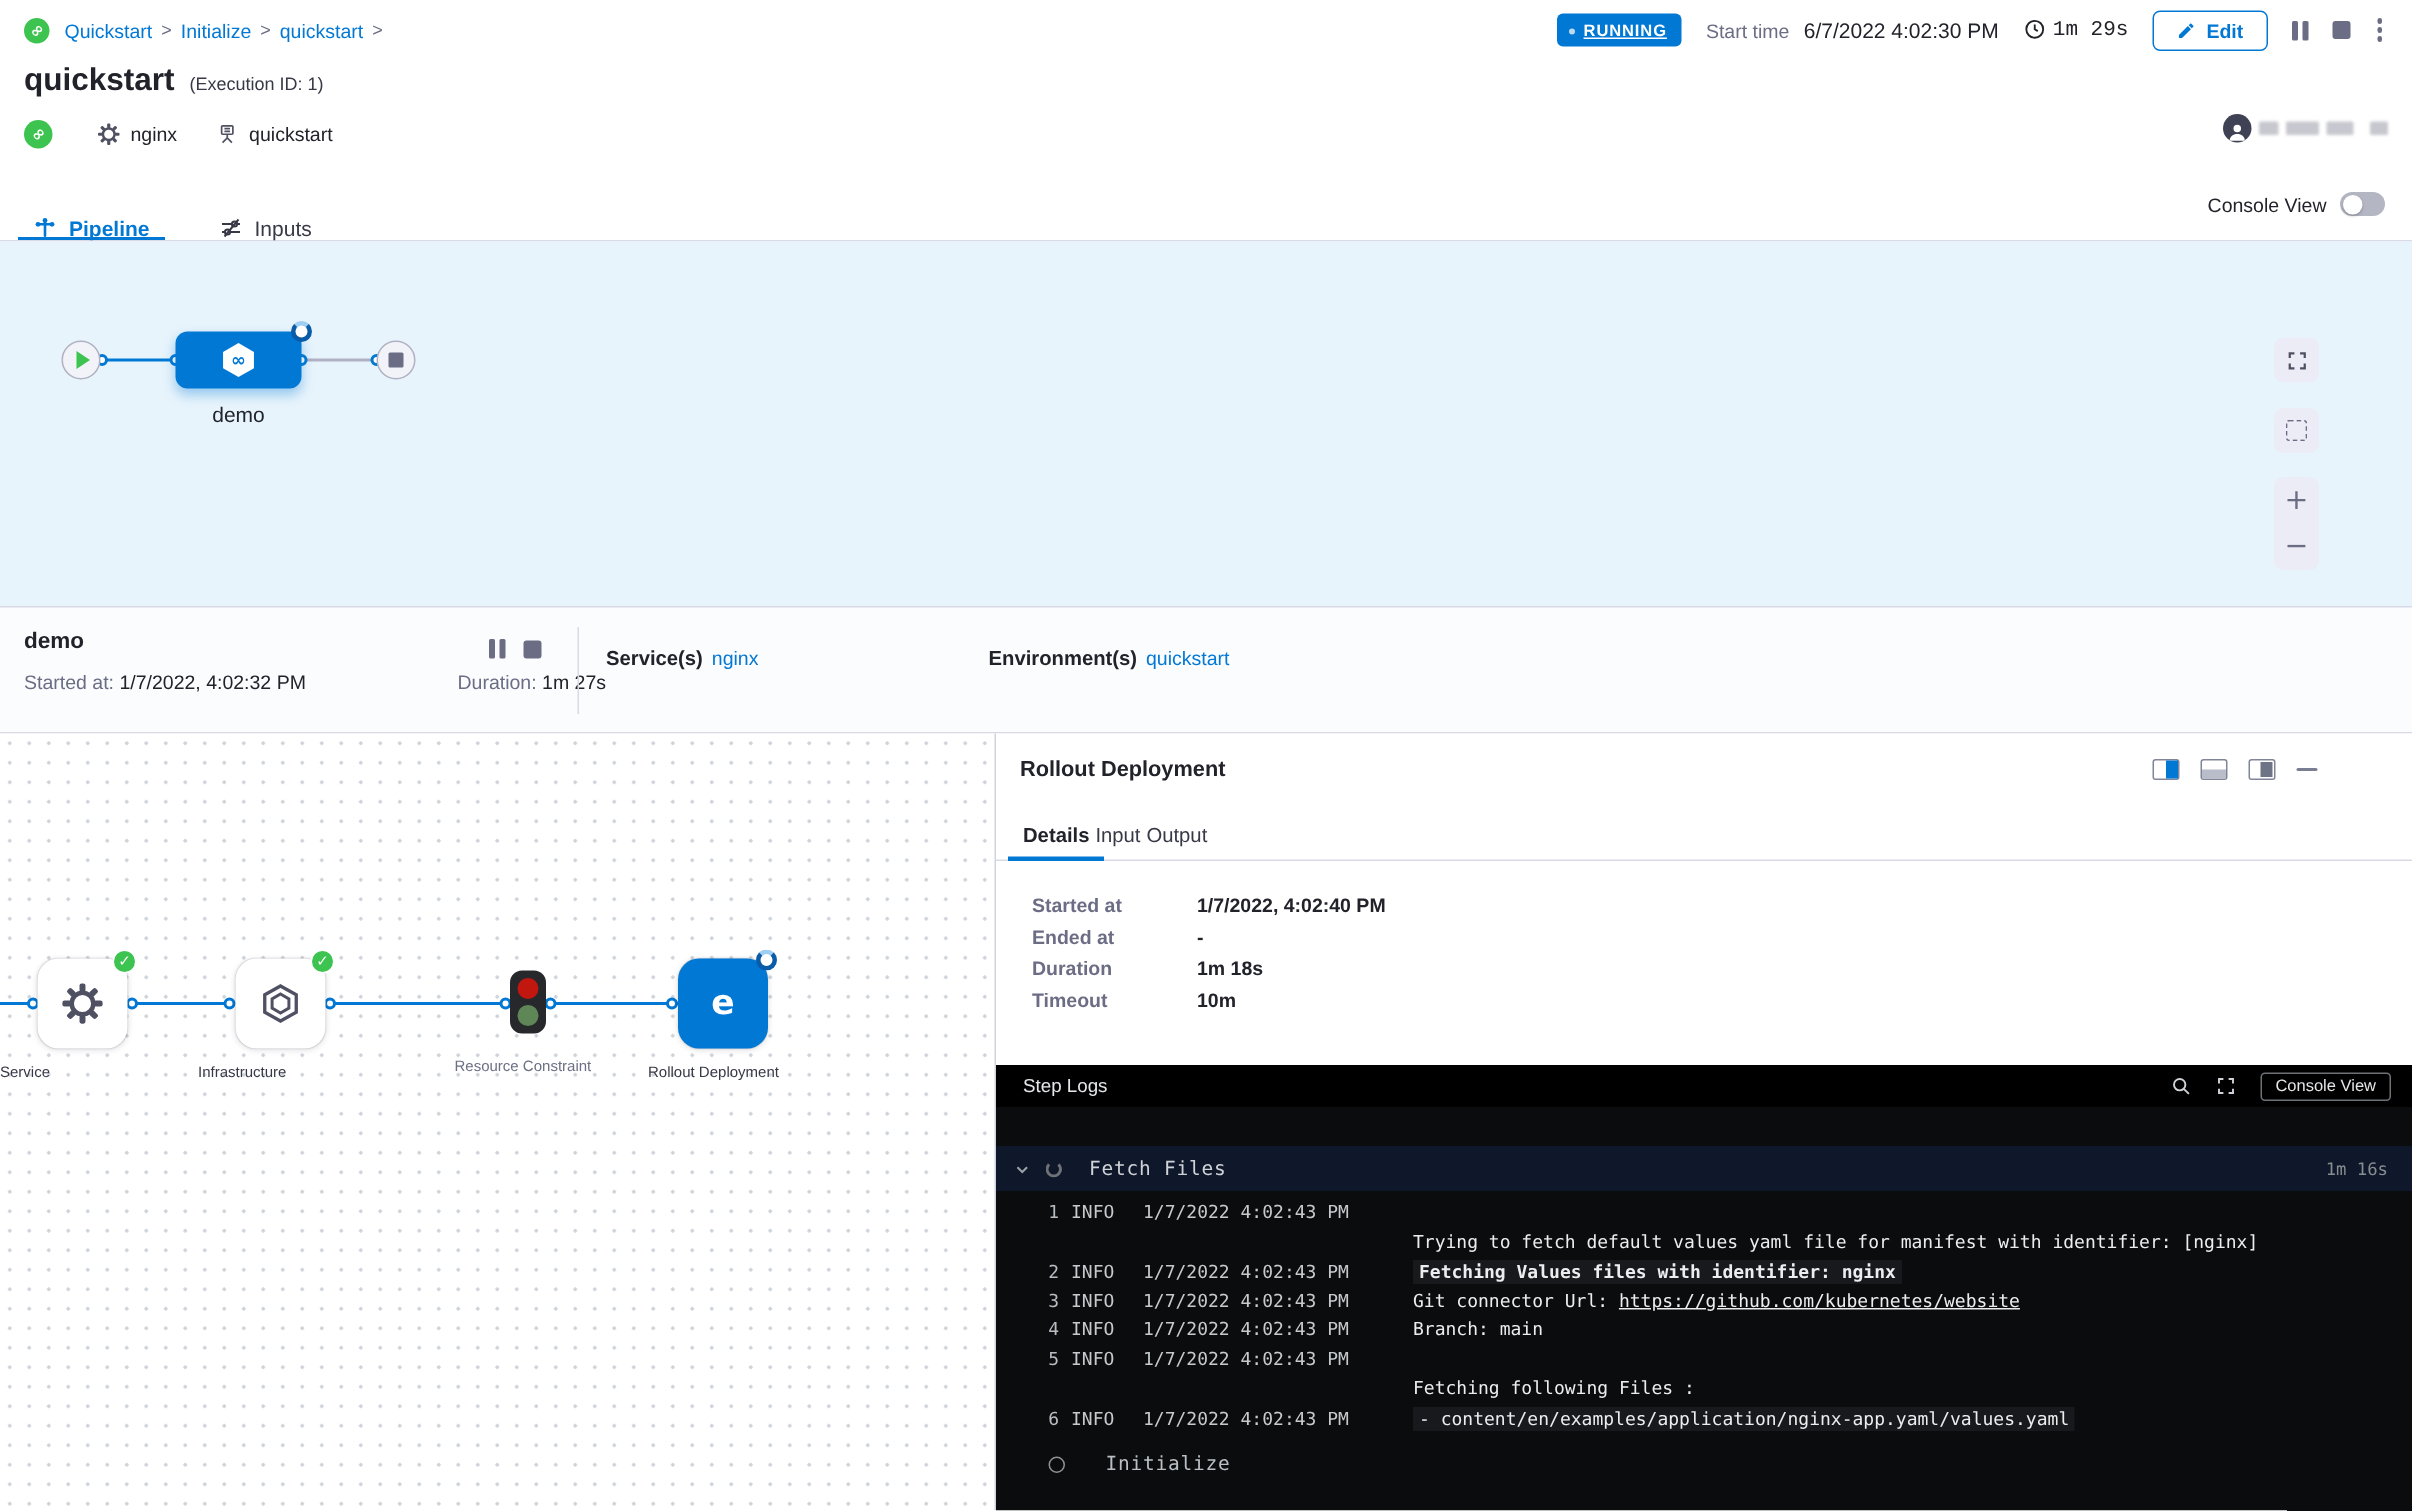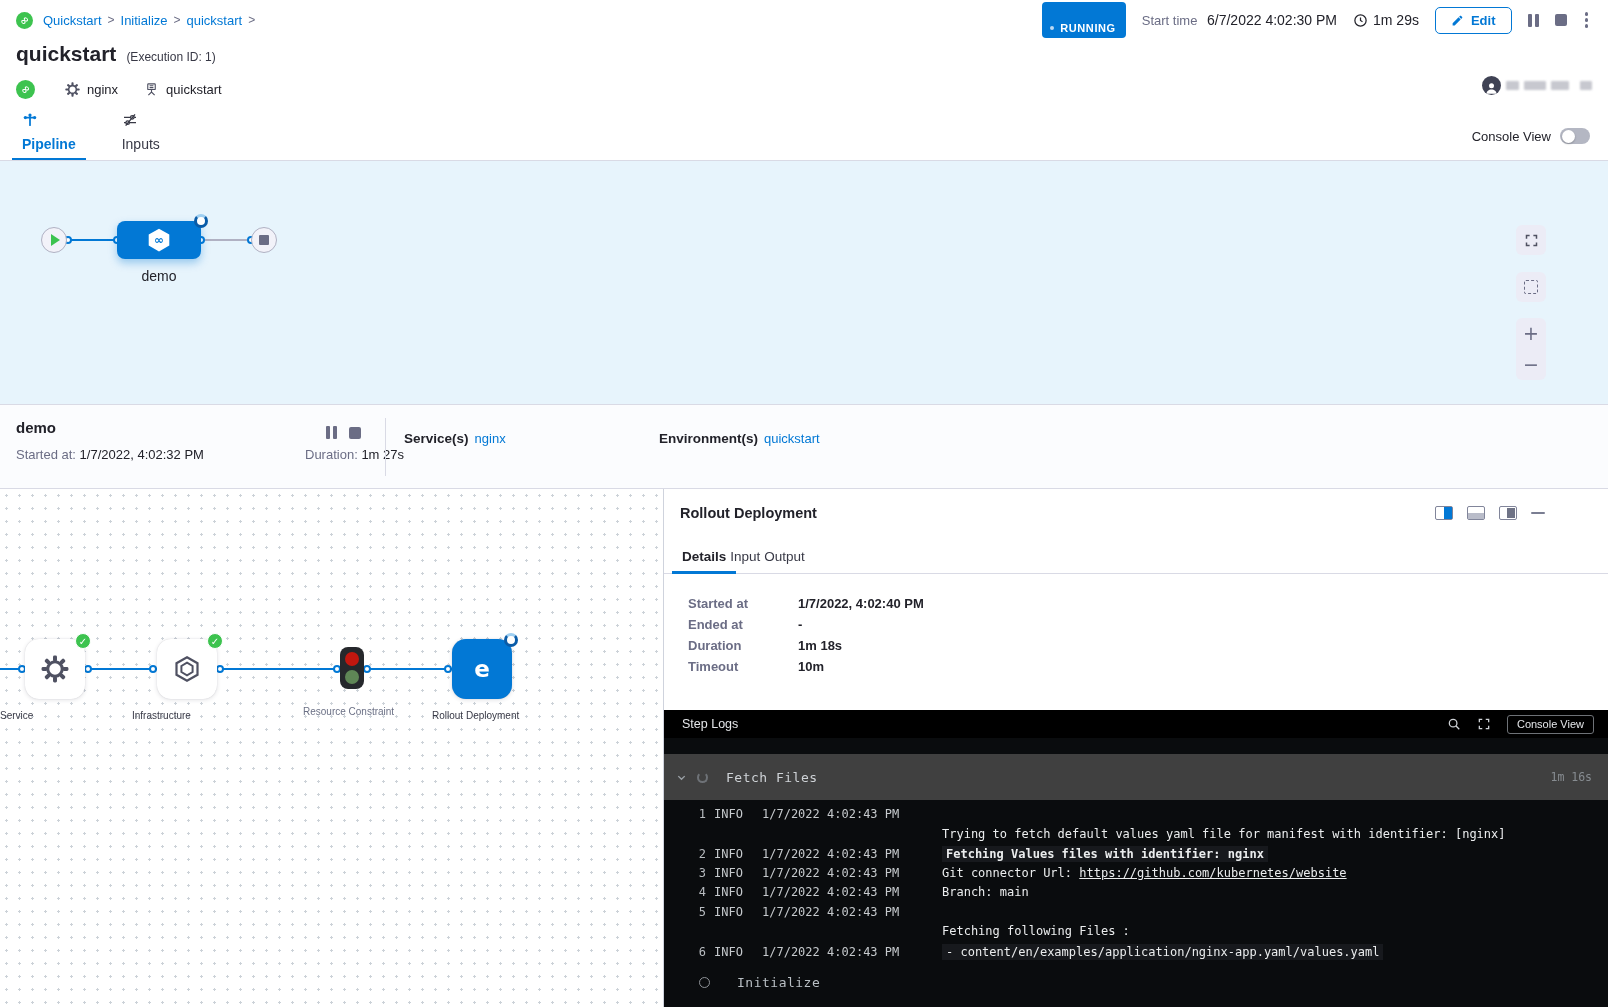--- a/index.html
+++ b/index.html
@@ -14,25 +14,25 @@
   .top-header { position:absolute; left:0; top:0; width:100%; height:40px;
     display:flex; align-items:center; justify-content:space-between; padding:0 18px 0 16px; }
   .crumbs { display:flex; align-items:center; gap:6px; font-size:13px; }
   .crumb { color:#0278d5; cursor:pointer; }
   .crumb-sep { color:#6b6d85; font-size:12px; }
   .brand-logo { width:17px; height:17px; border-radius:50%; background:#3dc34f;
     display:flex; align-items:center; justify-content:center; margin-right:4px; }
   .brand-logo span { color:#fff; font-family:"DejaVu Sans",sans-serif; font-size:11px; font-weight:bold; transform:rotate(-45deg); line-height:1; }
   .hdr-right { display:flex; align-items:center; gap:16px; }
   .badge-running { background:#0278d5; color:#fff; font-size:11px; font-weight:bold;
-    letter-spacing:.6px; border-radius:4px; padding:20px 10px 4px 8px; display:flex; align-items:center; gap:6px; }
+    letter-spacing:.6px; border-radius:4px; padding:6px 10px 4px 8px; display:flex; align-items:center; gap:6px;text-decoration:underline; }
   .badge-dot { width:4px; height:4px; border-radius:50%; background:#bcd9f2; display:inline-block; }
   .start-time-label { color:#6b6d85; font-size:13px; }
   .start-time-value { color:#22222a; font-size:14px; margin-left:6px; }
-  .elapsed { display:flex; align-items:center; gap:5px; font-size:14px; color:#22222a; }
+  .elapsed { display:flex; gap:5px; font-size:14px; color:#22222a;font-family:Liberation Mono, monospace; }
   .btn-edit { display:flex; align-items:center; gap:7px; border:1px solid #0278d5; color:#0278d5;
     border-radius:5px; padding:5px 15px; font-size:13px; font-weight:bold; background:#fff; cursor:pointer; }
   .ic-pause { display:flex; gap:3px; cursor:pointer; }
   .ic-pause i { width:4px; height:13px; background:#6b6d85; border-radius:1px; display:block; }
   .ic-stop { width:12px; height:12px; background:#6b6d85; border-radius:2px; cursor:pointer; }
   .ic-kebab { display:flex; flex-direction:column; gap:2.5px; cursor:pointer; padding:2px; }
   .ic-kebab i { width:3.5px; height:3.5px; border-radius:50%; background:#6b6d85; display:block; }
 
   
   .title-row { position:absolute; left:16px; top:42px; display:flex; align-items:baseline; gap:10px; }
@@ -40,21 +40,21 @@
   .exec-id { font-size:12px; color:#383946; }
   .tags-row { position:absolute; left:16px; top:78px; display:flex; align-items:center; gap:26px; height:22px; }
   .tag { display:flex; align-items:center; gap:7px; font-size:13px; color:#22222a; }
   .avatar-row { position:absolute; right:16px; top:76px; display:flex; align-items:center; gap:5px; }
   .avatar { width:19px; height:19px; border-radius:50%; background:#3f4254; display:flex; align-items:flex-end; justify-content:center; overflow:hidden; }
   .redacted { height:9px; background:#c7c8cf; border-radius:1px; filter:blur(1px); display:inline-block; }
 
   
   .tab-bar { position:absolute; left:0; top:112px; width:100%; height:49px;
     border-bottom:1px solid #d9dae5; display:flex; align-items:center; padding:0 18px; }
-  .tab { display:flex; align-items:flex-start; gap:8px; font-size:14px; padding:0 4px; height:100%; cursor:pointer; position:relative; margin-right:38px; color:#383946;flex-direction:column; }
+  .tab { display:flex; align-items:flex-end; gap:8px; font-size:14px; padding:0 4px; height:100%; cursor:pointer; position:relative; margin-right:38px; color:#383946; }
   .tab.active { color:#0278d5; font-weight:bold; }
   .tab.active:after { content:""; position:absolute; left:-6px; right:-6px; bottom:0; height:2.5px; background:#0278d5; }
   .console-toggle { margin-left:auto; display:flex; align-items:center; gap:9px; font-size:13px; color:#22222a; }
   .toggle { width:30px; height:16px; border-radius:9px; background:#b4b7c3; position:relative; cursor:pointer; }
   .toggle i { position:absolute; left:1.5px; top:1.5px; width:13px; height:13px; background:#fff; border-radius:50%; box-shadow:0 1px 2px rgba(0,0,0,.25); }
 
   
   .stage-canvas { position:absolute; left:0; top:161px; width:100%; height:243px; background:#e7f4fc; }
   .node-circle { position:absolute; width:26px; height:26px; border-radius:50%;
     background:#f2f2f9; border:1px solid #b0b1c3; display:flex; align-items:center; justify-content:center; cursor:pointer; }
@@ -129,21 +129,21 @@
   .drow .dvalue { color:#22222a; font-weight:bold; font-size:13px; }
 
   
   .logs { margin-top:auto; height:297px; background:#0a0c0e; display:flex; flex-direction:column;
     font-family:"DejaVu Sans Mono", monospace; }
   .logs-header { height:28px; background:#000; display:flex; align-items:center; padding:0 14px 0 18px;
     font-family:"Liberation Sans",sans-serif; }
   .logs-title { color:#e4e6e9; font-size:12.5px; }
   .logs-tools { margin-left:auto; display:flex; align-items:center; gap:16px; }
   .cv-btn { border:1px solid #6e7277; border-radius:3px; color:#e4e6e9; font-size:11px; padding:2.5px 9px; cursor:pointer; }
-  .section-bar { height:46px; background:#404040; margin-top:16px; display:flex; align-items:center; padding:0 16px 0 12px; cursor:pointer; }
+  .section-bar { height:30px; background:#0f172a; margin-top:26px; display:flex; align-items:center; padding:0 16px 0 12px; cursor:pointer; }
   .sec-chev { color:#9aa0a6; margin-right:10px; display:flex; }
   .sec-spin { width:11px; height:11px; border-radius:50%; border:2px solid #6e7277; border-top-color:transparent; margin-right:18px; }
   .sec-title { color:#cfd3d7; font-size:13px; letter-spacing:.5px; }
   .sec-dur { margin-left:auto; color:#878c91; font-size:11.5px; }
   .log-body { padding-top:7px; }
   .log-row { display:flex; align-items:baseline; height:19.5px; font-size:12px; padding-left:24px; }
   .ln { width:18px; text-align:right; color:#b8bcc0; flex:none; }
   .lv { width:40px; margin-left:8px; color:#c6cacd; flex:none; }
   .lt { width:172px; margin-left:8px; color:#c6cacd; flex:none; }
   .lm { margin-left:8px; color:#ebedee; white-space:pre; }

